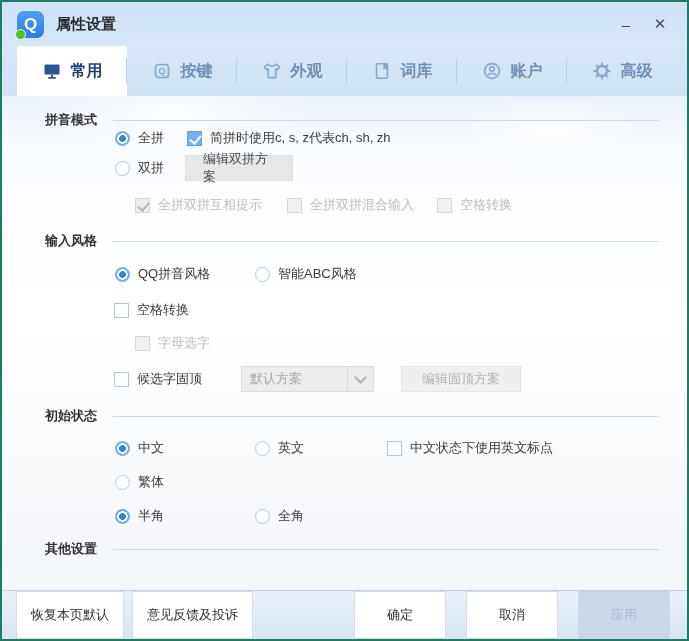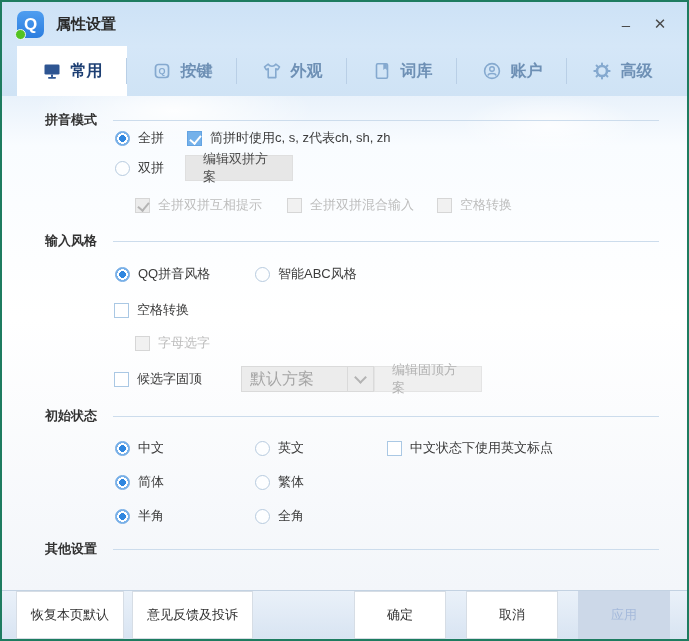--- a/index.html
+++ b/index.html
@@ -63,21 +63,21 @@
     border:solid #fff;border-width:0 2px 2px 0;transform:rotate(40deg);}
   .cb.disabled{background:#f1f1f1;border-color:#d6d6d6;}
   .cb.disabled.checked{background:#ececec;border-color:#d6d6d6;}
   .cb.disabled.checked::after{border-color:#b4b4b4;}
   
   .btn-gray{height:26px;padding:0 17px;background:#e7e7e7;border:1px solid #dfdfdf;
     color:#4d4d4d;font-size:13px;display:flex;align-items:center;justify-content:center;}
   .btn-gray.disabled{background:#efefef;border-color:#e4e4e4;color:#b3b3b3;}
   
   .dd{height:26px;display:flex;align-items:stretch;border:1px solid #a0c6ea;background:#fff;}
-  .dd .val{flex:1;display:flex;align-items:center;padding-left:8px;font-size:16px;color:#333;}
+  .dd .val{flex:1;display:flex;align-items:center;padding-left:8px;font-size:13px;color:#333;}
   .dd .arrow{width:26px;background:#9cc5ee;display:flex;align-items:center;justify-content:center;}
   .dd .arrow::after{content:"";width:7px;height:7px;border-right:2px solid #fff;
     border-bottom:2px solid #fff;transform:rotate(45deg);margin-top:-4px;}
   .dd.disabled{border-color:#dadada;background:#ececec;}
   .dd.disabled .val{color:#a6a6a6;}
   .dd.disabled .arrow{background:#ececec;border-left:1px solid #dadada;}
   .dd.disabled .arrow::after{border-color:#b3b3b3;}
   
   .footer{flex:0 0 46px;border-top:1px solid #c3d2e2;
     background:linear-gradient(180deg,#eaf1f9 0%,#d8e4f2 100%);
@@ -231,21 +231,21 @@
     </div>
     <div class="row" style="margin-top:14px;margin-left:112px;">
       <div class="item" style="width:127px;">
         <span class="cb"></span>
         <span class="txt">候选字固顶</span>
       </div>
       <div class="dd disabled" style="width:133px;">
         <span class="val">默认方案</span>
         <span class="arrow"></span>
       </div>
-      <div class="btn-gray disabled" style="width:108px;">
+      <div class="btn-gray disabled" style="width:120px;margin-left:27px;">
         <span>编辑固顶方案</span>
       </div>
     </div>
 
     <div class="section-head" style="">
       <span class="section-title">初始状态</span>
       <span class="rule"></span>
     </div>
     <div class="row" style="margin-top:14px;">
       <div class="item" style="width:140px;">
@@ -255,24 +255,20 @@
       <div class="item" style="width:132px;">
         <span class="radio"></span>
         <span class="txt">英文</span>
       </div>
       <div class="item">
         <span class="cb"></span>
         <span class="txt">中文状态下使用英文标点</span>
       </div>
     </div>
     <div class="row" style="margin-top:16px;">
-      <div class="item" style="width:140px;">
-        <span class="radio sel"></span>
-        <span class="txt">简体</span>
-      </div>
       <div class="item">
         <span class="radio"></span>
         <span class="txt">繁体</span>
       </div>
     </div>
     <div class="row" style="margin-top:16px;">
       <div class="item" style="width:140px;">
         <span class="radio sel"></span>
         <span class="txt">半角</span>
       </div>

